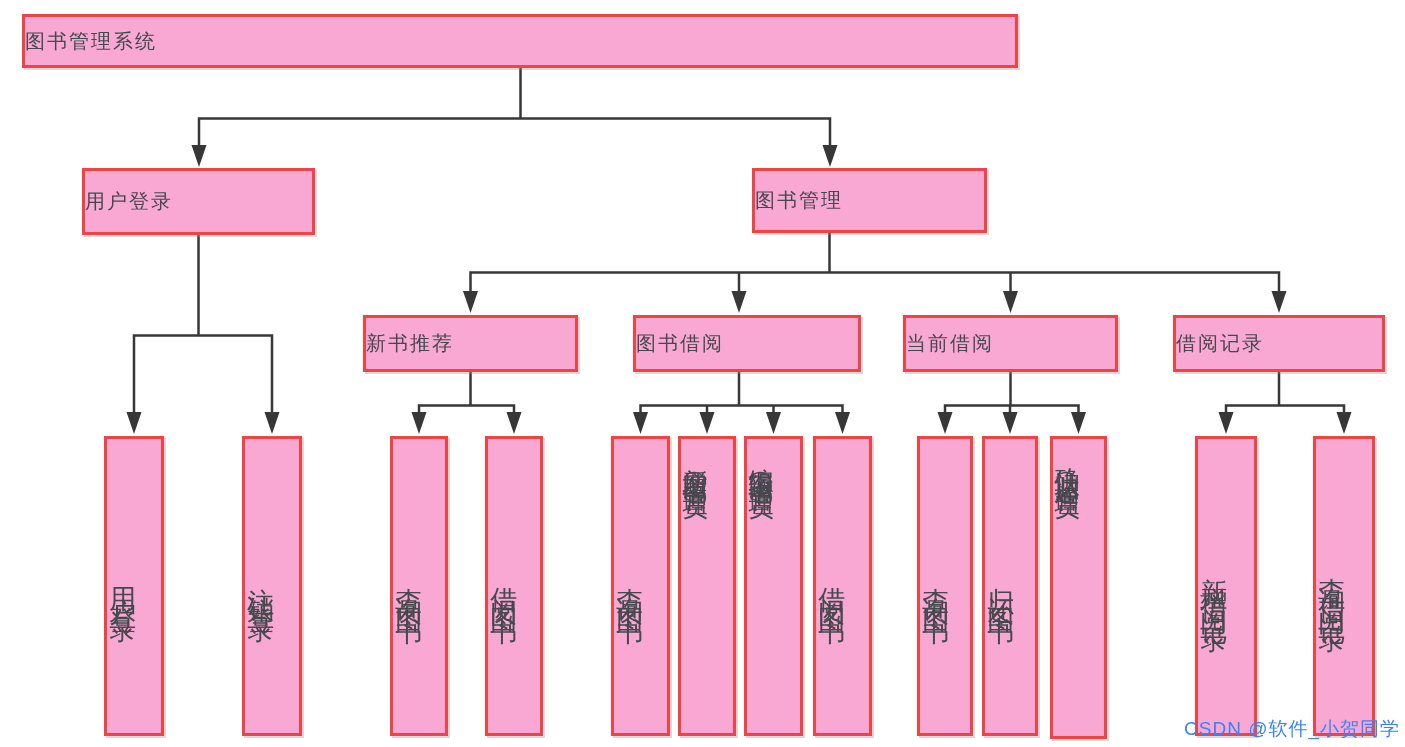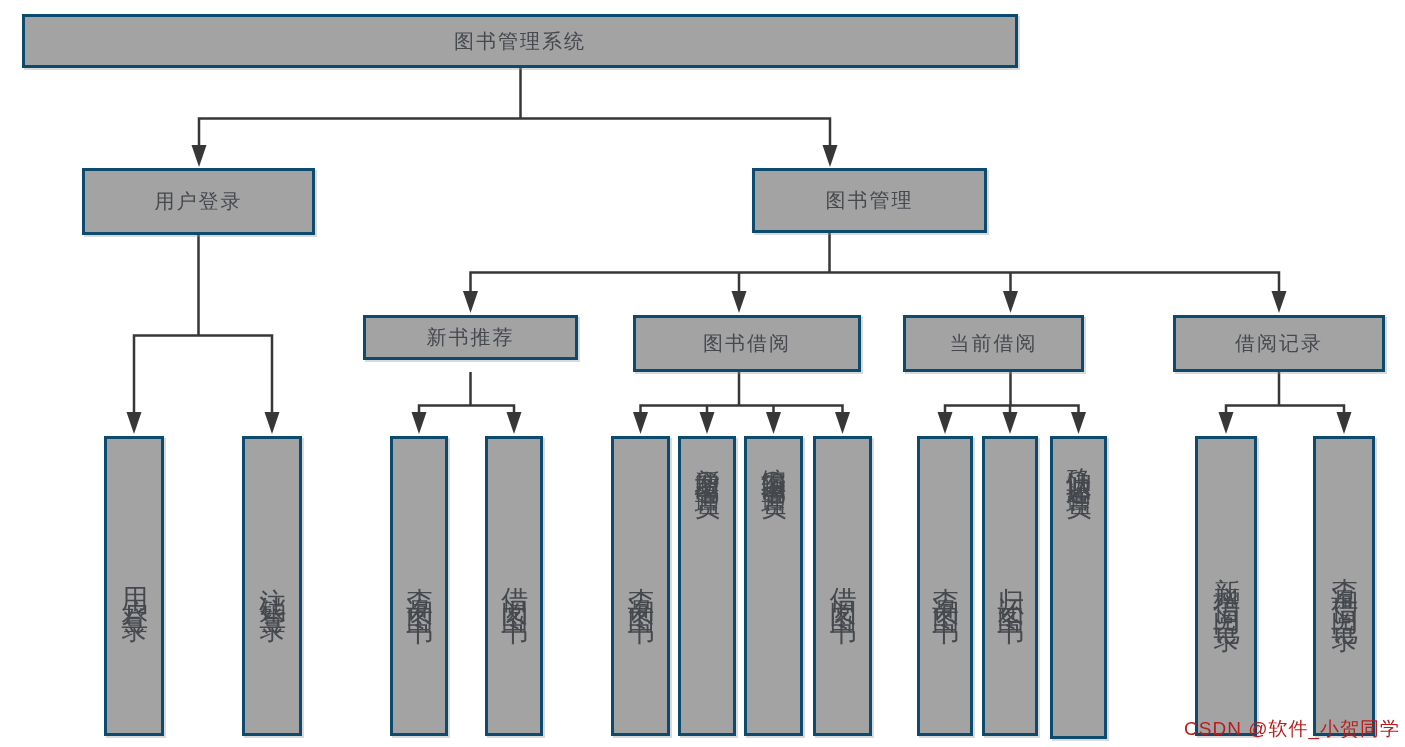--- a/index.html
+++ b/index.html
@@ -12,25 +12,24 @@
     font-family: "Liberation Sans", "DejaVu Sans", sans-serif;
   }
   #connectors {
     position: absolute;
     left: 0; top: 0;
     width: 1405px; height: 747px;
   }
   .node {
     position: absolute;
     box-sizing: border-box;
-    background: #a3a3a3;
-    border: 3px solid #0c4a6e;
+    background: #f9a8d4;
+    border: 3px solid #ef4444;
     box-shadow: 2px 2px 0 rgba(150,150,150,0.35);
     display: flex;
-    justify-content: center;
     color: #45494e;
   }
   .hbox {
     align-items: center;
     font-size: 20px;
     letter-spacing: 2px;
     white-space: nowrap;
   }
   .vbox.center { align-items: center; }
   .vbox.top { align-items: flex-start; padding-top: 9px; }
@@ -45,21 +44,21 @@
   .vbox.top .vtext {
     font-size: 25px;
     letter-spacing: 4px;
   }
   #watermark {
     position: absolute;
     right: 5px;
     bottom: 5px;
     font-size: 19px;
     letter-spacing: 1px;
-    color: #b91c1c;
+    color: #3b82f6;
     white-space: nowrap;
   }
 </style>
 </head>
 <body>
 
 <div id="stage">
 
   <svg id="connectors" viewBox="0 0 1405 747" xmlns="http://www.w3.org/2000/svg">
     <g stroke="#373737" stroke-width="2.5" fill="none">
@@ -105,27 +104,27 @@
     <span>图书管理系统</span>
   </div>
 
   <div class="node hbox" style="left:82px; top:168px; width:233px; height:67px;">
     <span>用户登录</span>
   </div>
   <div class="node hbox" style="left:712px; top:168px; width:235px; height:65px;margin-left:40px;">
     <span>图书管理</span>
   </div>
 
-  <div class="node hbox" style="left:363px; top:315px; width:215px; height:45px;">
+  <div class="node hbox" style="left:363px; top:315px; width:215px; height:57px;">
     <span>新书推荐</span>
   </div>
   <div class="node hbox" style="left:633px; top:315px; width:228px; height:57px;">
     <span>图书借阅</span>
   </div>
-  <div class="node hbox" style="left:903px; top:315px; width:181px; height:57px;">
+  <div class="node hbox" style="left:903px; top:315px; width:215px; height:57px;">
     <span>当前借阅</span>
   </div>
   <div class="node hbox" style="left:1173px; top:315px; width:212px; height:57px;">
     <span>借阅记录</span>
   </div>
 
   <div class="node vbox center" style="left:104px; top:436px; width:60px; height:300px;">
     <span class="vtext">用户登录</span>
   </div>
   <div class="node vbox center" style="left:242px; top:436px; width:60px; height:300px;">

